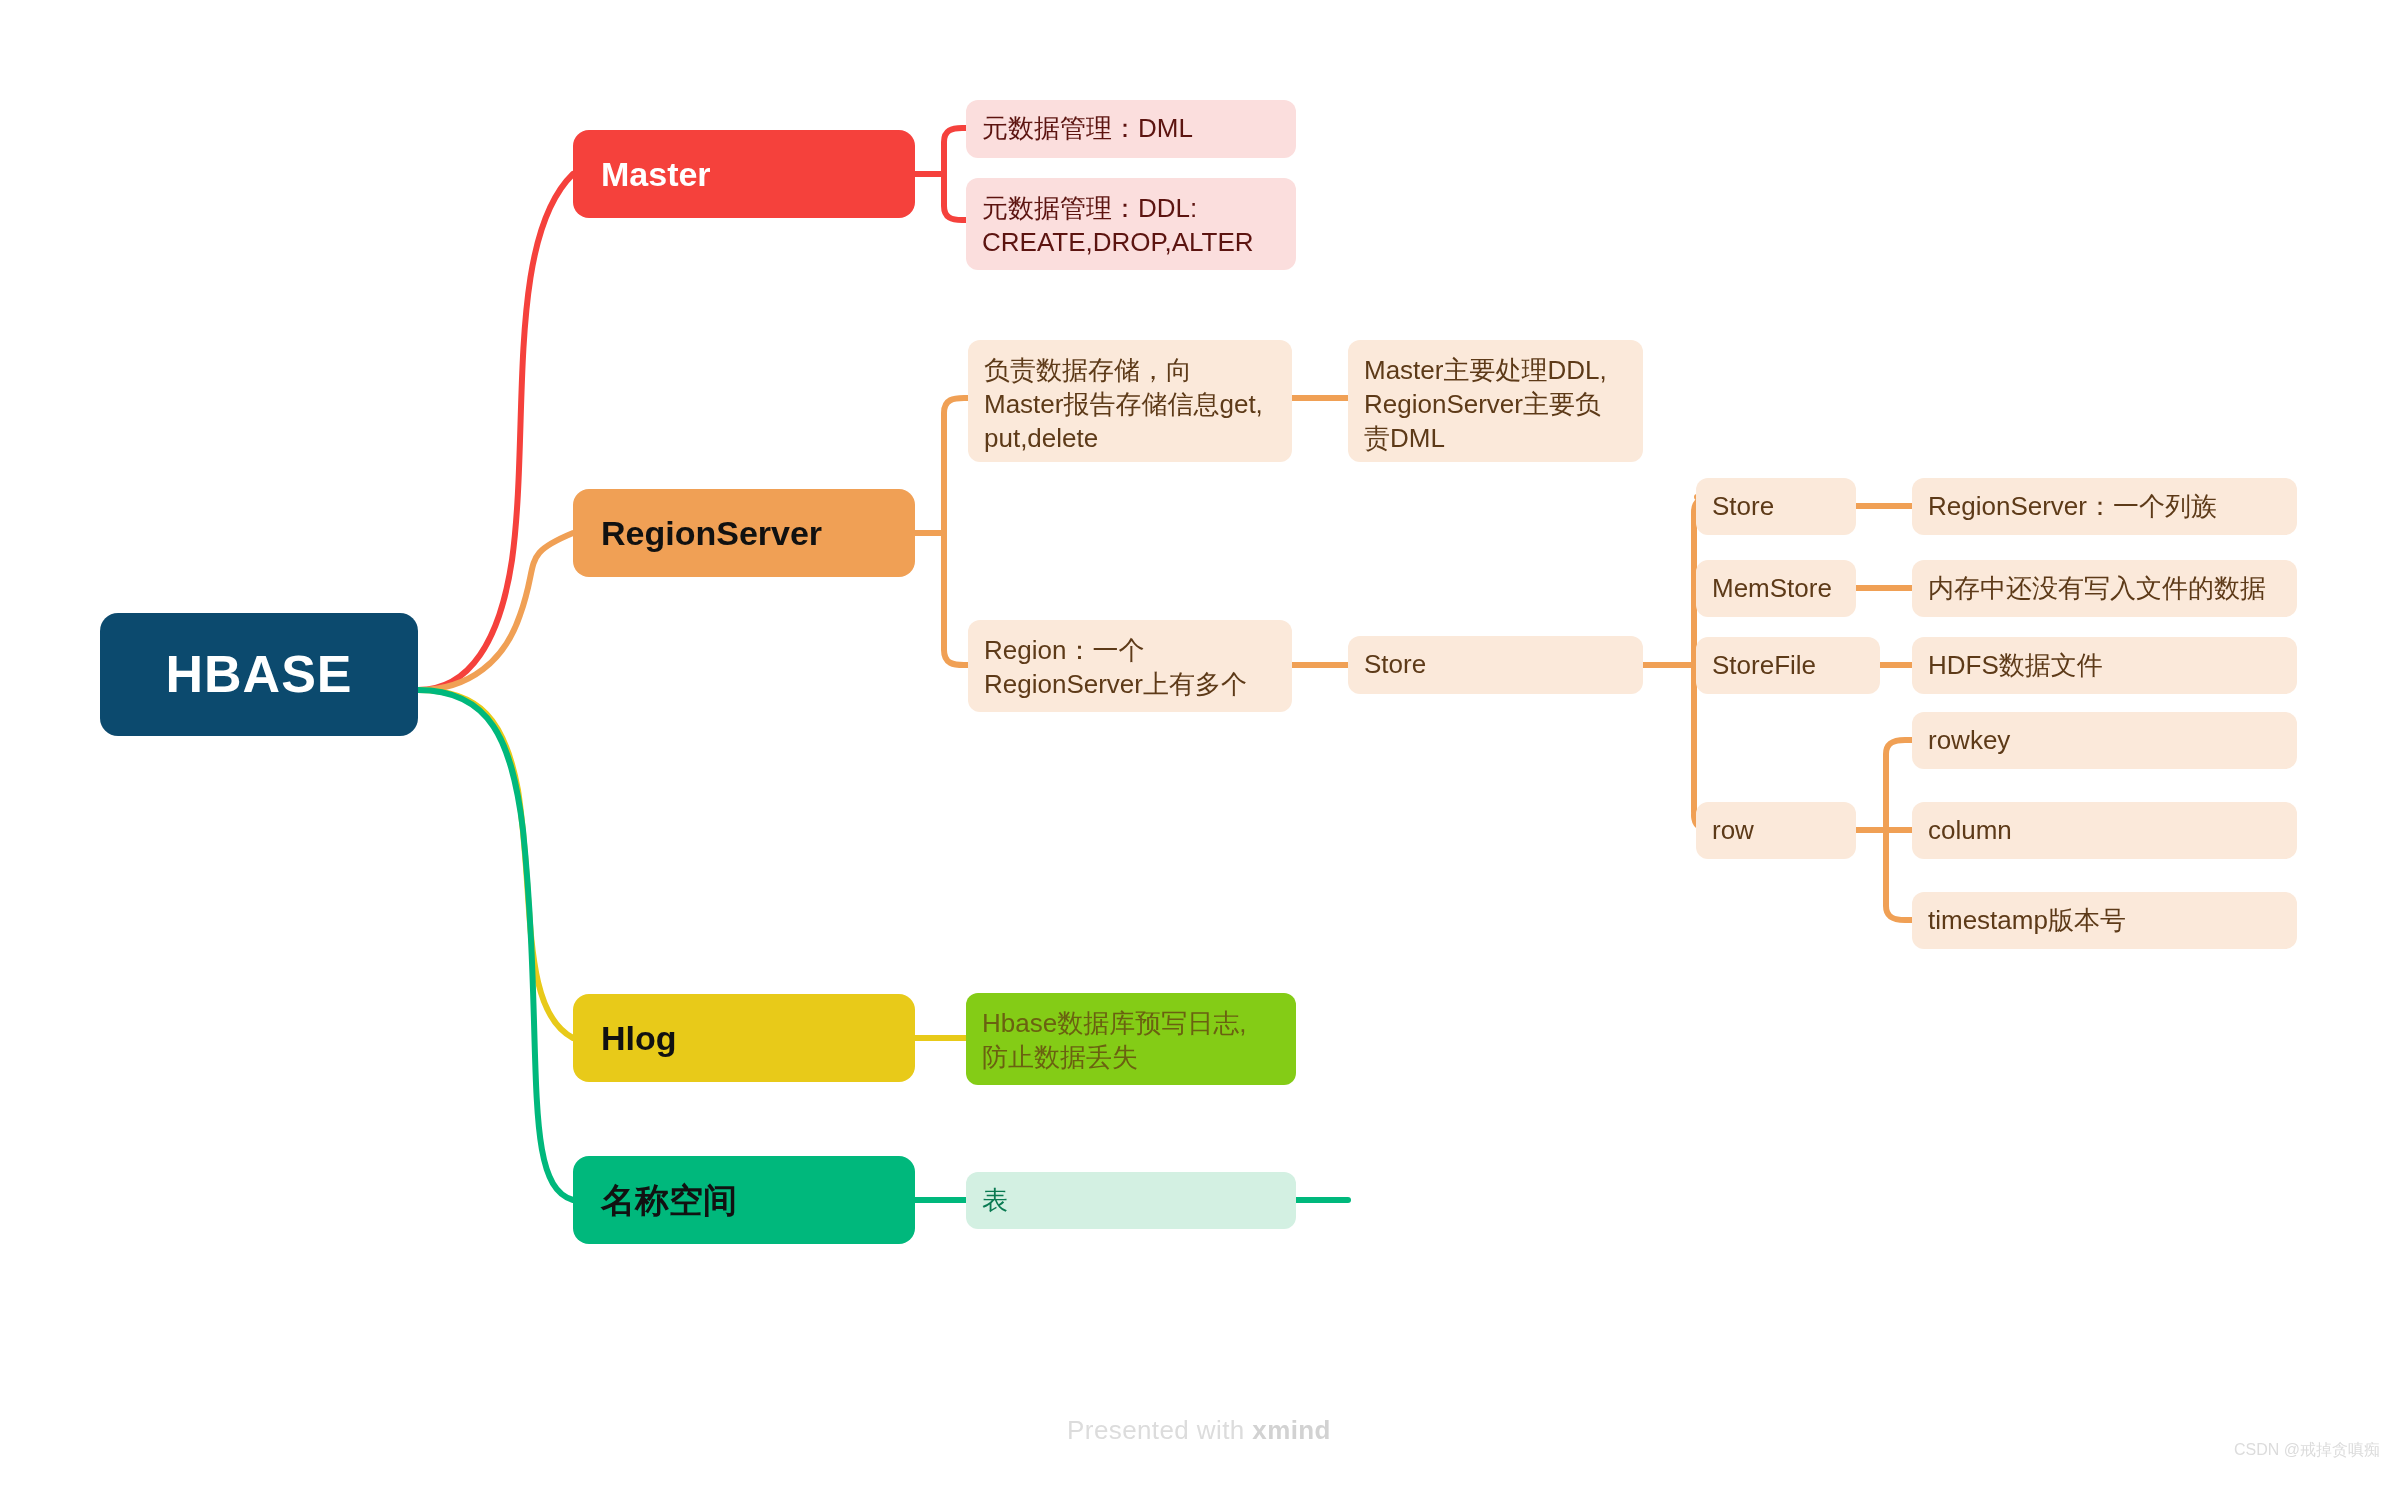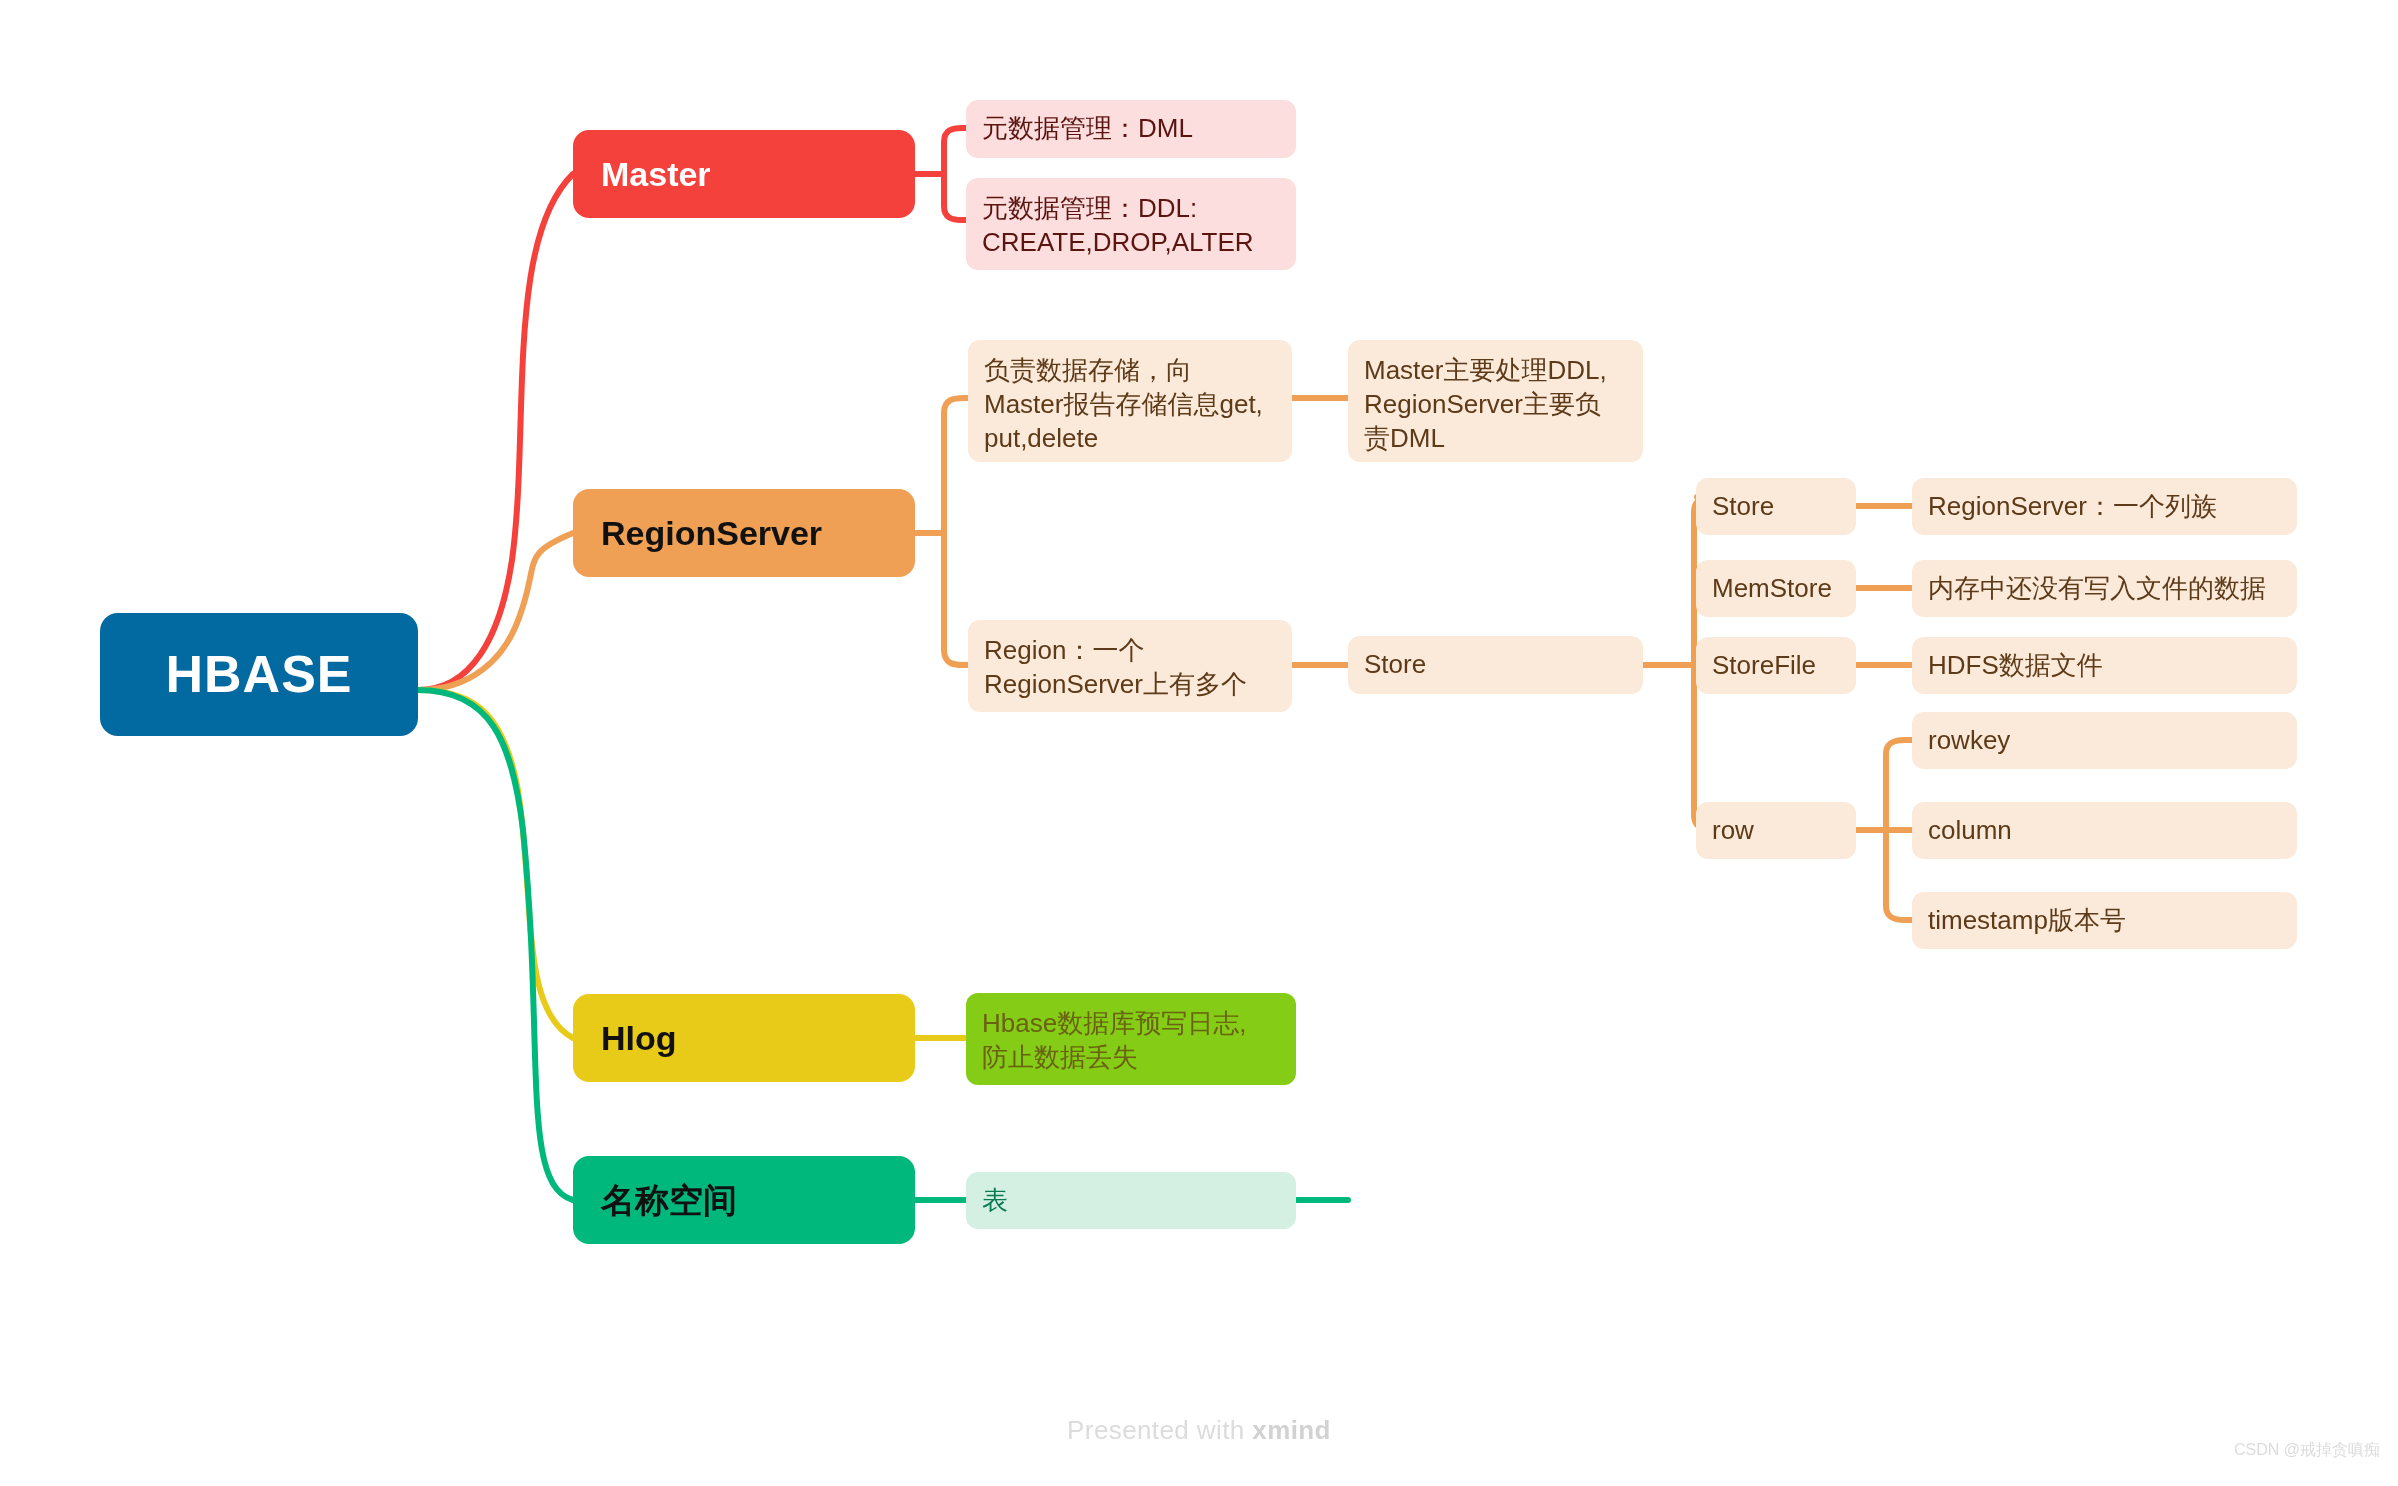--- a/index.html
+++ b/index.html
@@ -30,21 +30,21 @@
     box-sizing: border-box;
     display: flex;
     align-items: center;
     border-radius: 14px;
     white-space: pre-wrap;
     line-height: 1.30;
   }
 
   
   .n-root {
-    background: #0369a1;
+    background: #0c4a6e;
     color: #ffffff;
     font-size: 52px;
     font-weight: bold;
     letter-spacing: 1px;
     justify-content: center;
     border-radius: 18px;
   }
 
   
   .n-topic {
@@ -186,21 +186,21 @@
 RegionServer上有多个</div>
 
   <div class="node n-leaf peach" style="left:1348px; top:636px; width:295px; height:58px;">Store</div>
 
   <div class="node n-leaf peach" style="left:1696px; top:478px; width:160px; height:57px;">Store</div>
   <div class="node n-leaf peach" style="left:1912px; top:478px; width:385px; height:57px;">RegionServer：一个列族</div>
 
   <div class="node n-leaf peach" style="left:1696px; top:560px; width:160px; height:57px;">MemStore</div>
   <div class="node n-leaf peach" style="left:1912px; top:560px; width:385px; height:57px;">内存中还没有写入文件的数据</div>
 
-  <div class="node n-leaf peach" style="left:1696px; top:637px; width:160px; height:57px;">StoreFile</div>
+  <div class="node n-leaf peach" style="left:1696px; top:637px; width:184px; height:57px;">StoreFile</div>
   <div class="node n-leaf peach" style="left:1912px; top:637px; width:385px; height:57px;">HDFS数据文件</div>
 
   <div class="node n-leaf peach" style="left:1696px; top:802px; width:160px; height:57px;">row</div>
 
   <div class="node n-leaf peach" style="left:1912px; top:712px; width:385px; height:57px;">rowkey</div>
   <div class="node n-leaf peach" style="left:1912px; top:802px; width:385px; height:57px;">column</div>
   <div class="node n-leaf peach" style="left:1912px; top:892px; width:385px; height:57px;">timestamp版本号</div>
 
   <div class="node n-topic yellow" style="left:573px; top:994px; width:342px; height:88px;">Hlog</div>
 

